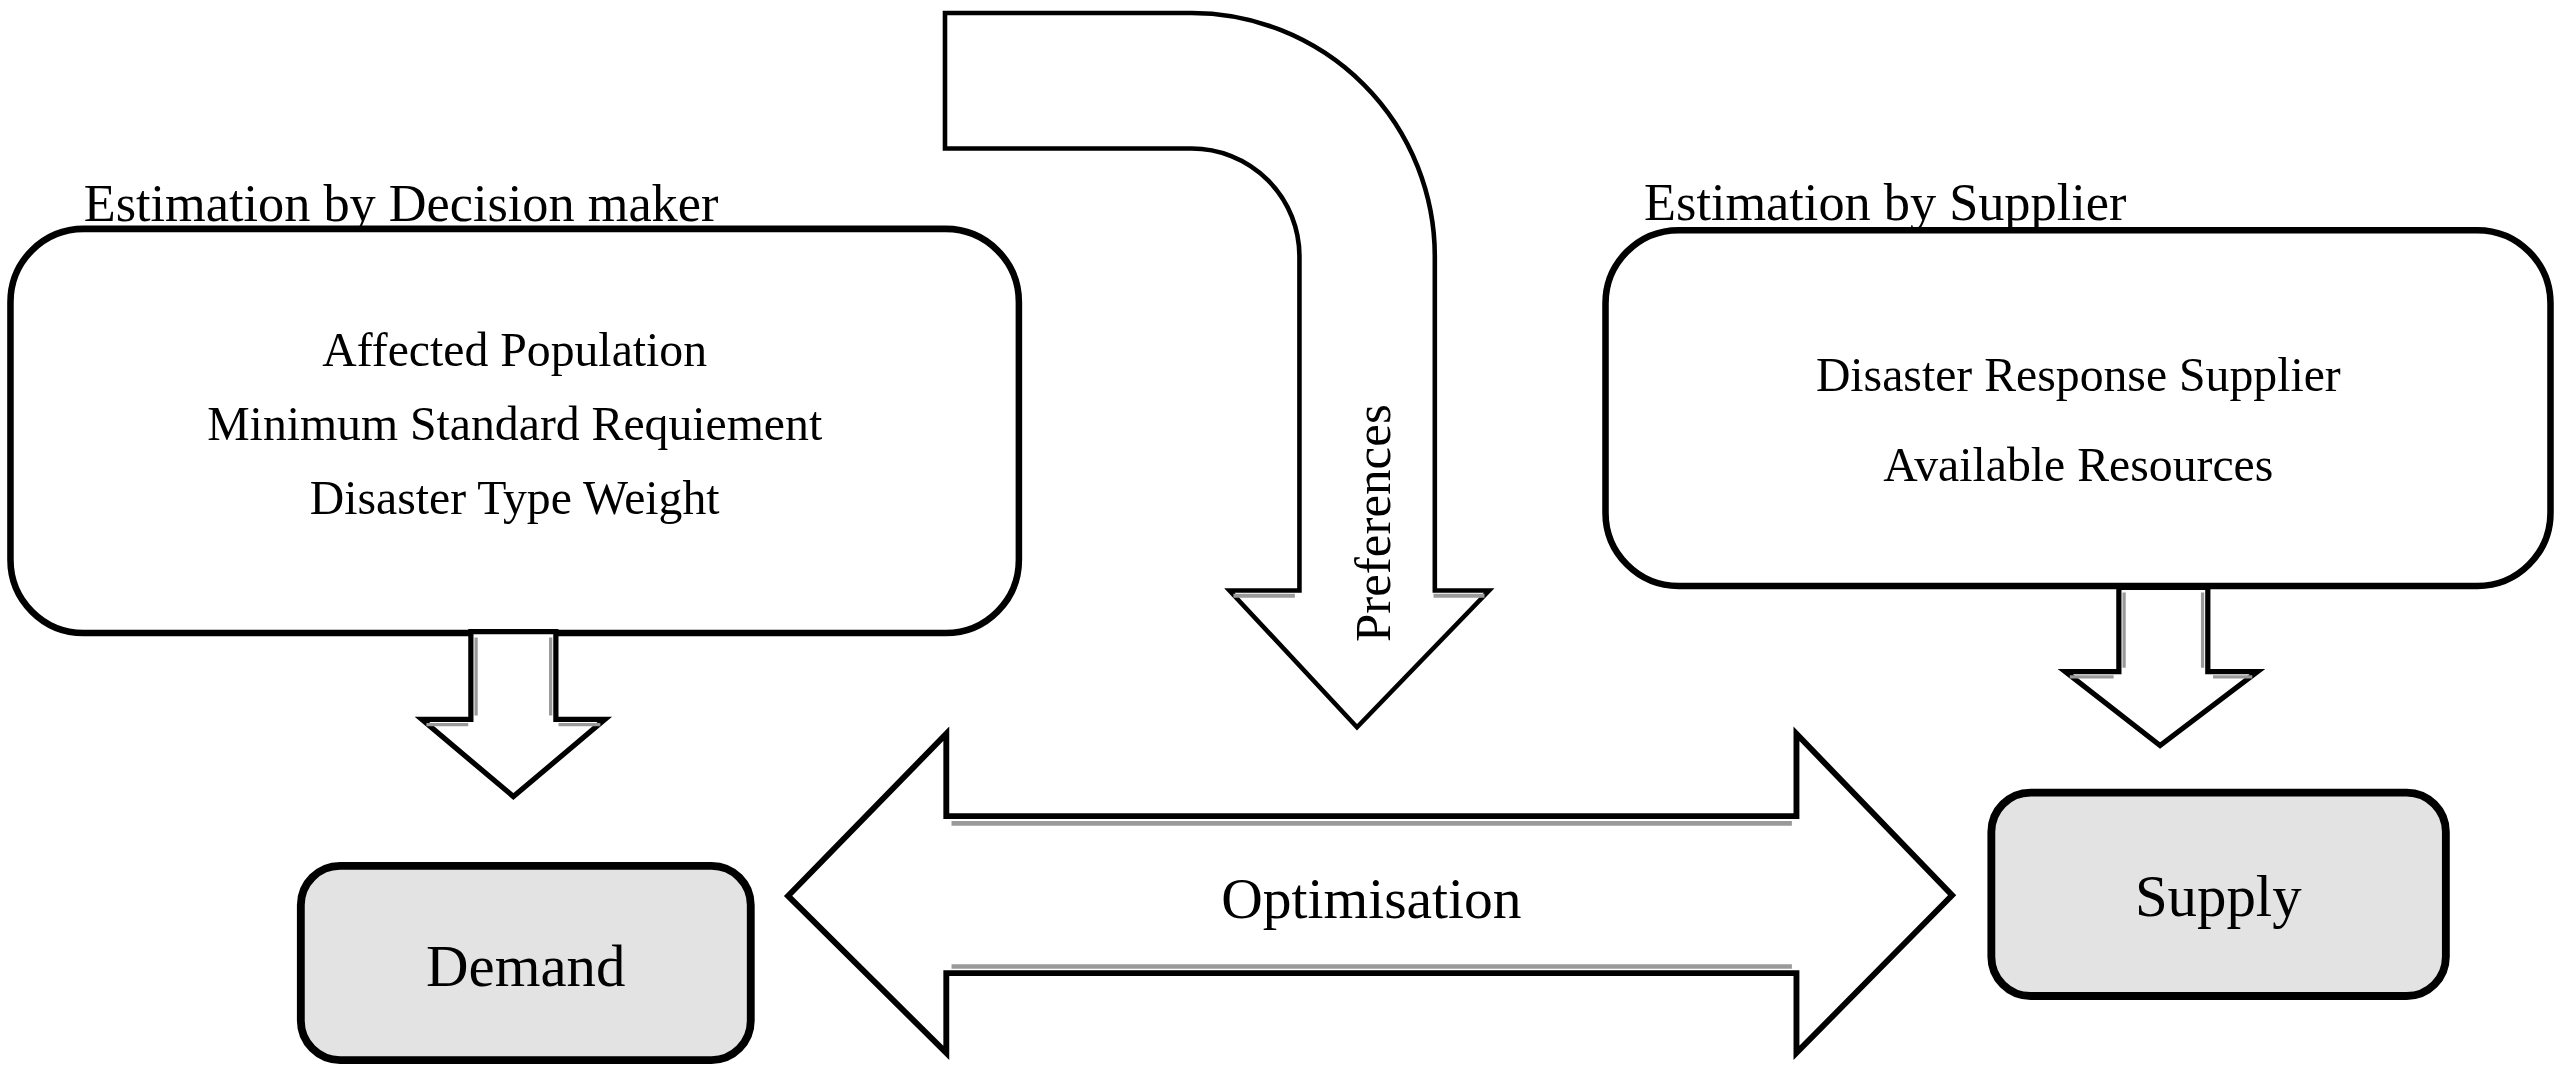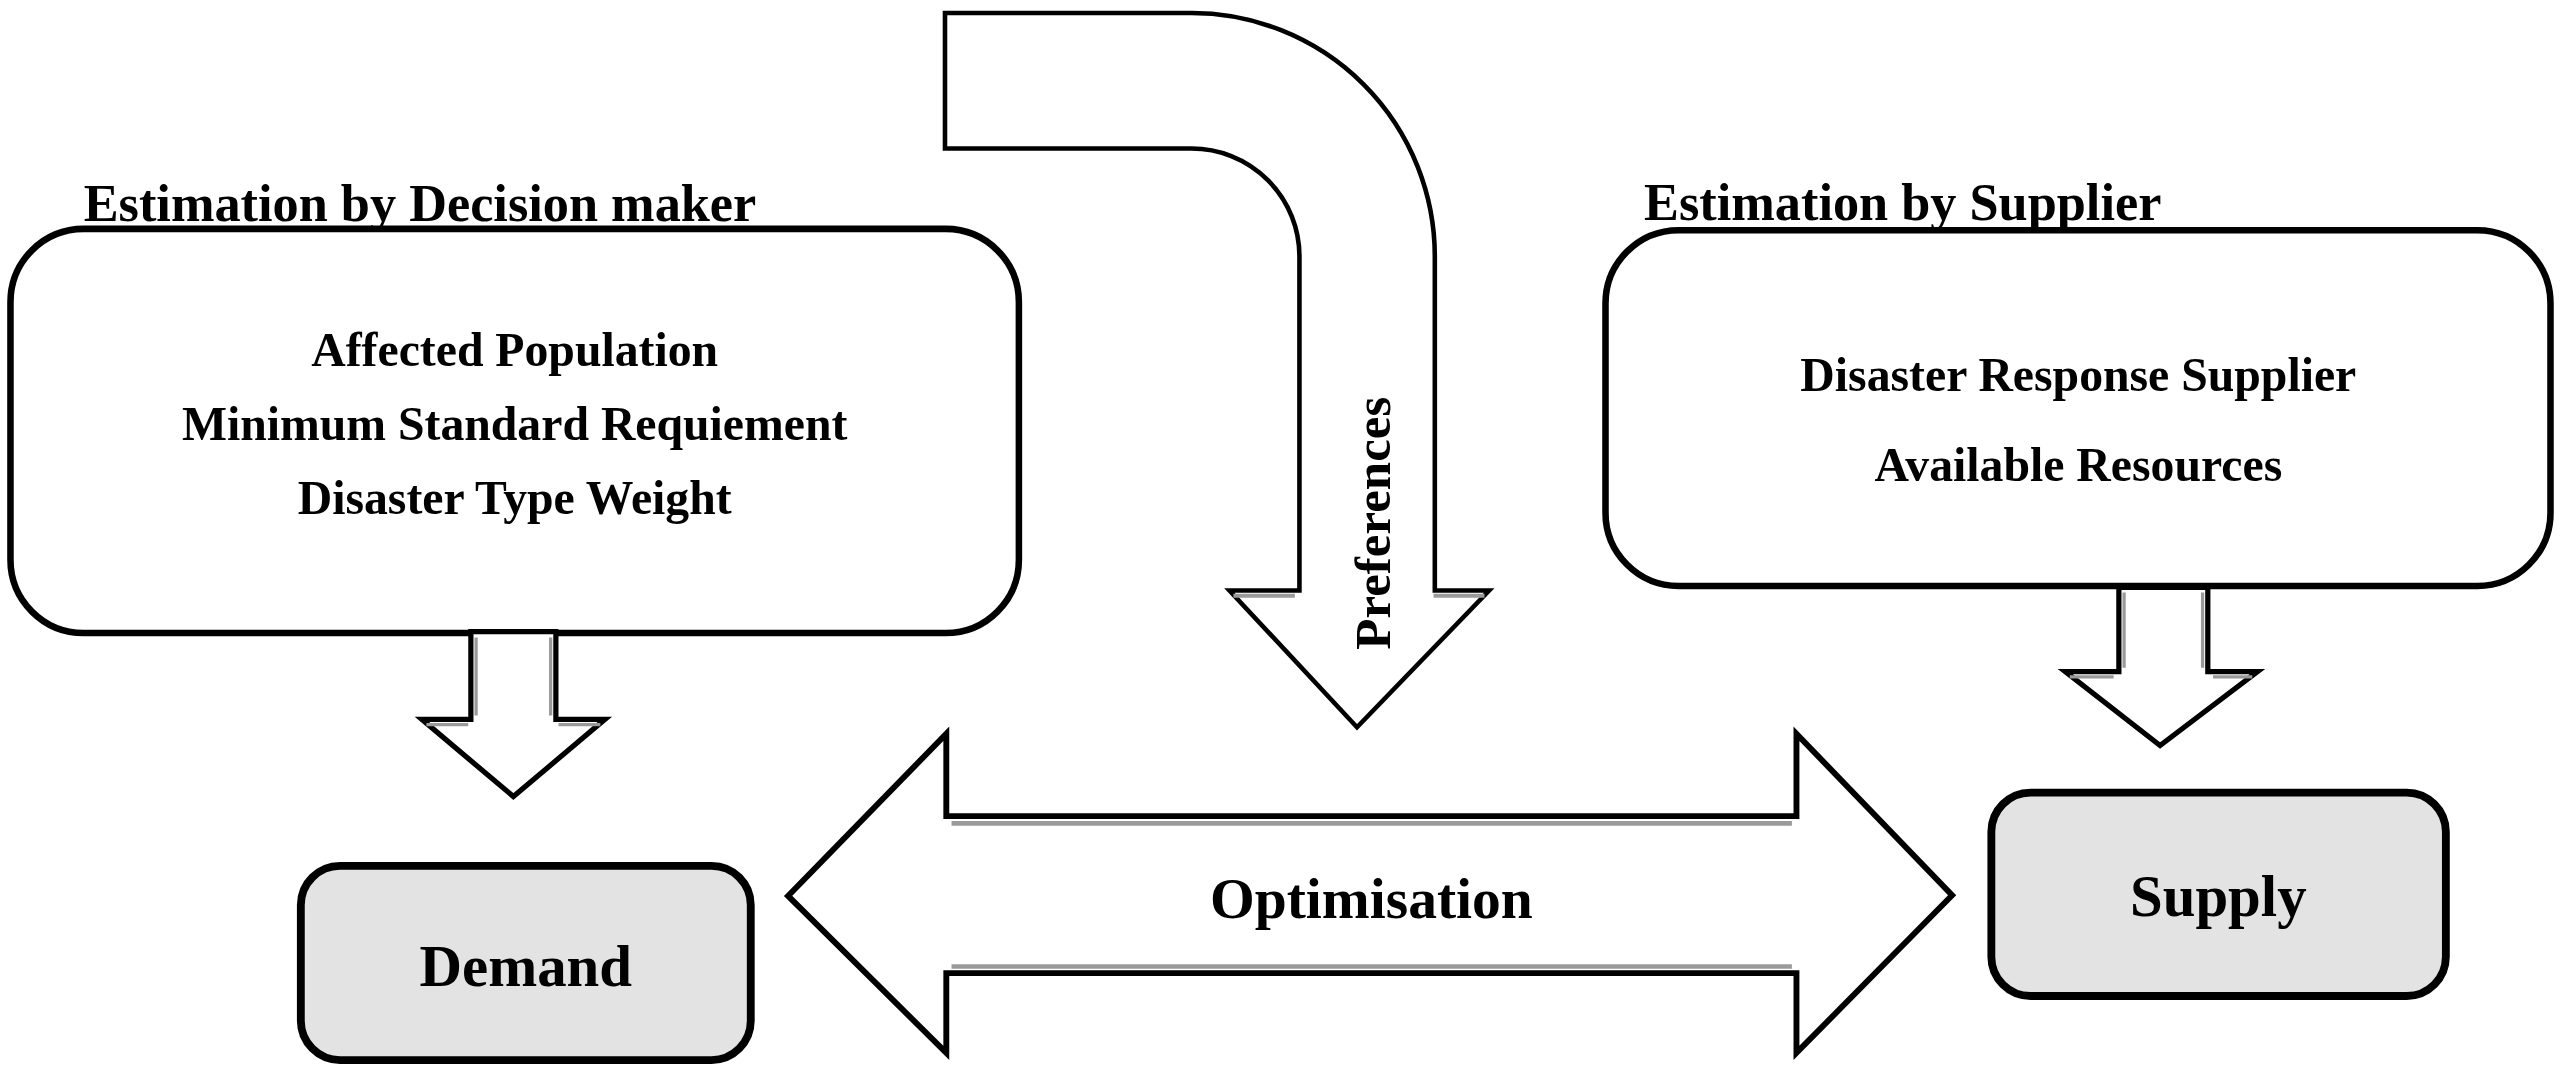--- a/index.html
+++ b/index.html
@@ -5,21 +5,20 @@
   html, body {
     margin: 0;
     padding: 0;
     background: #ffffff;
   }
   .stage {
     width: 100vw;
     aspect-ratio: 3939 / 1646;
     overflow: hidden;
     background: #be185d;
-    font-weight: bold;
   }
   svg { display: block; width: 100%; height: 100%; }
   .dia-text {
     font-family: "Liberation Serif", "DejaVu Serif", serif;
     fill: #000000;
   }
   .shape-outline {
     fill: #ffffff;
     stroke: #000000;
   }

